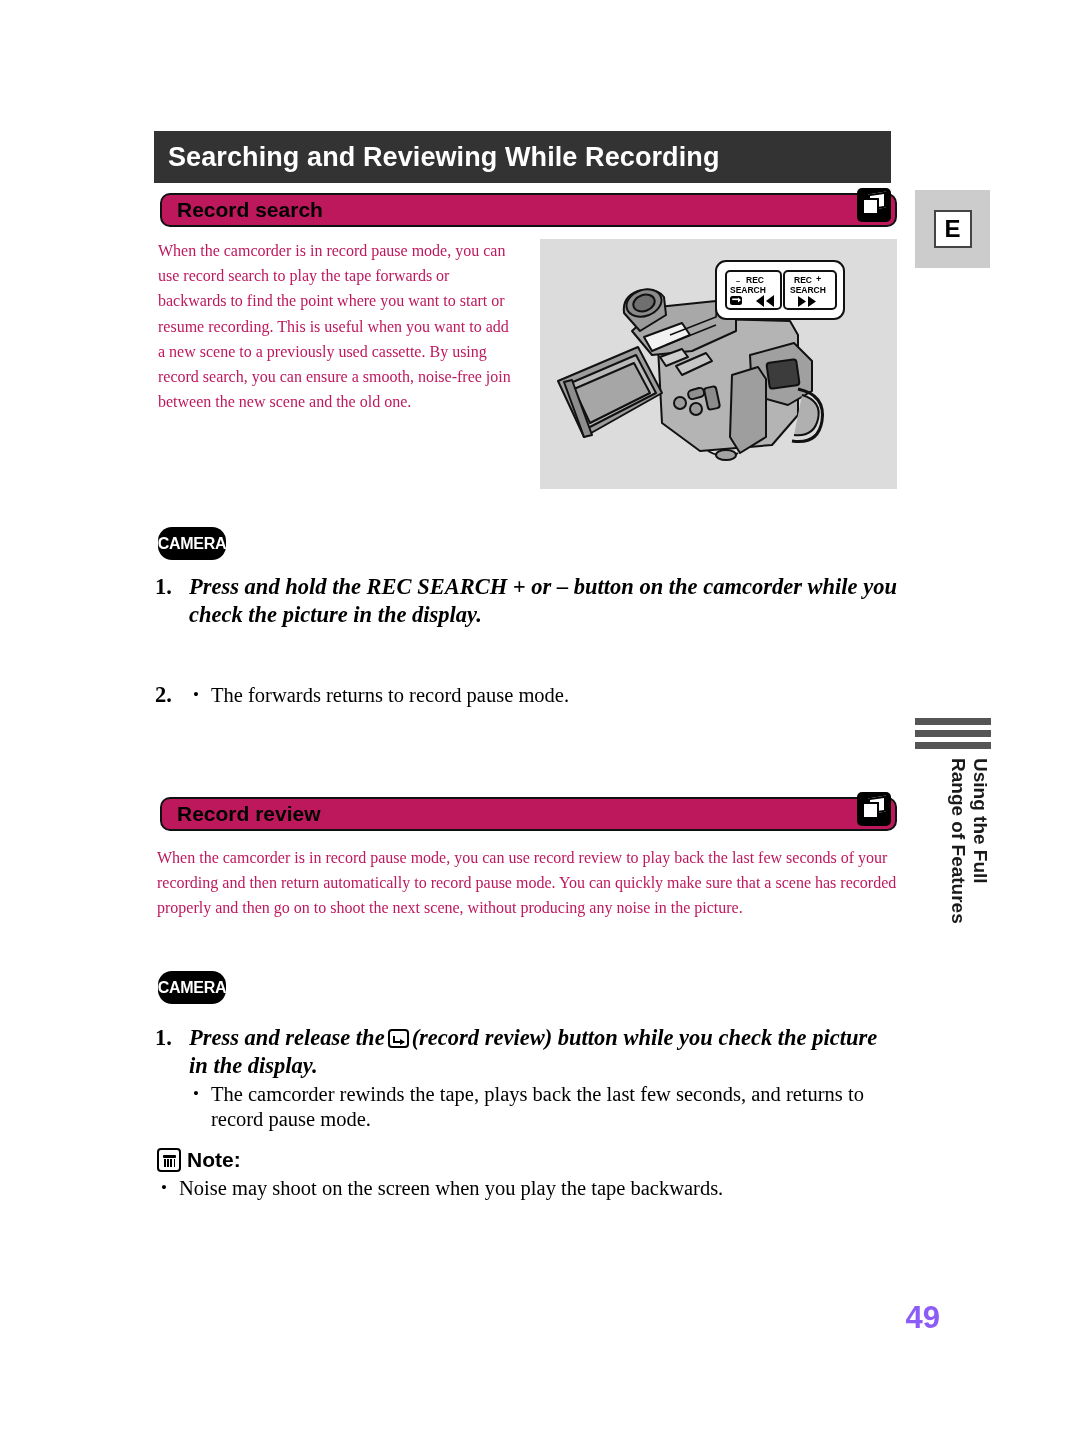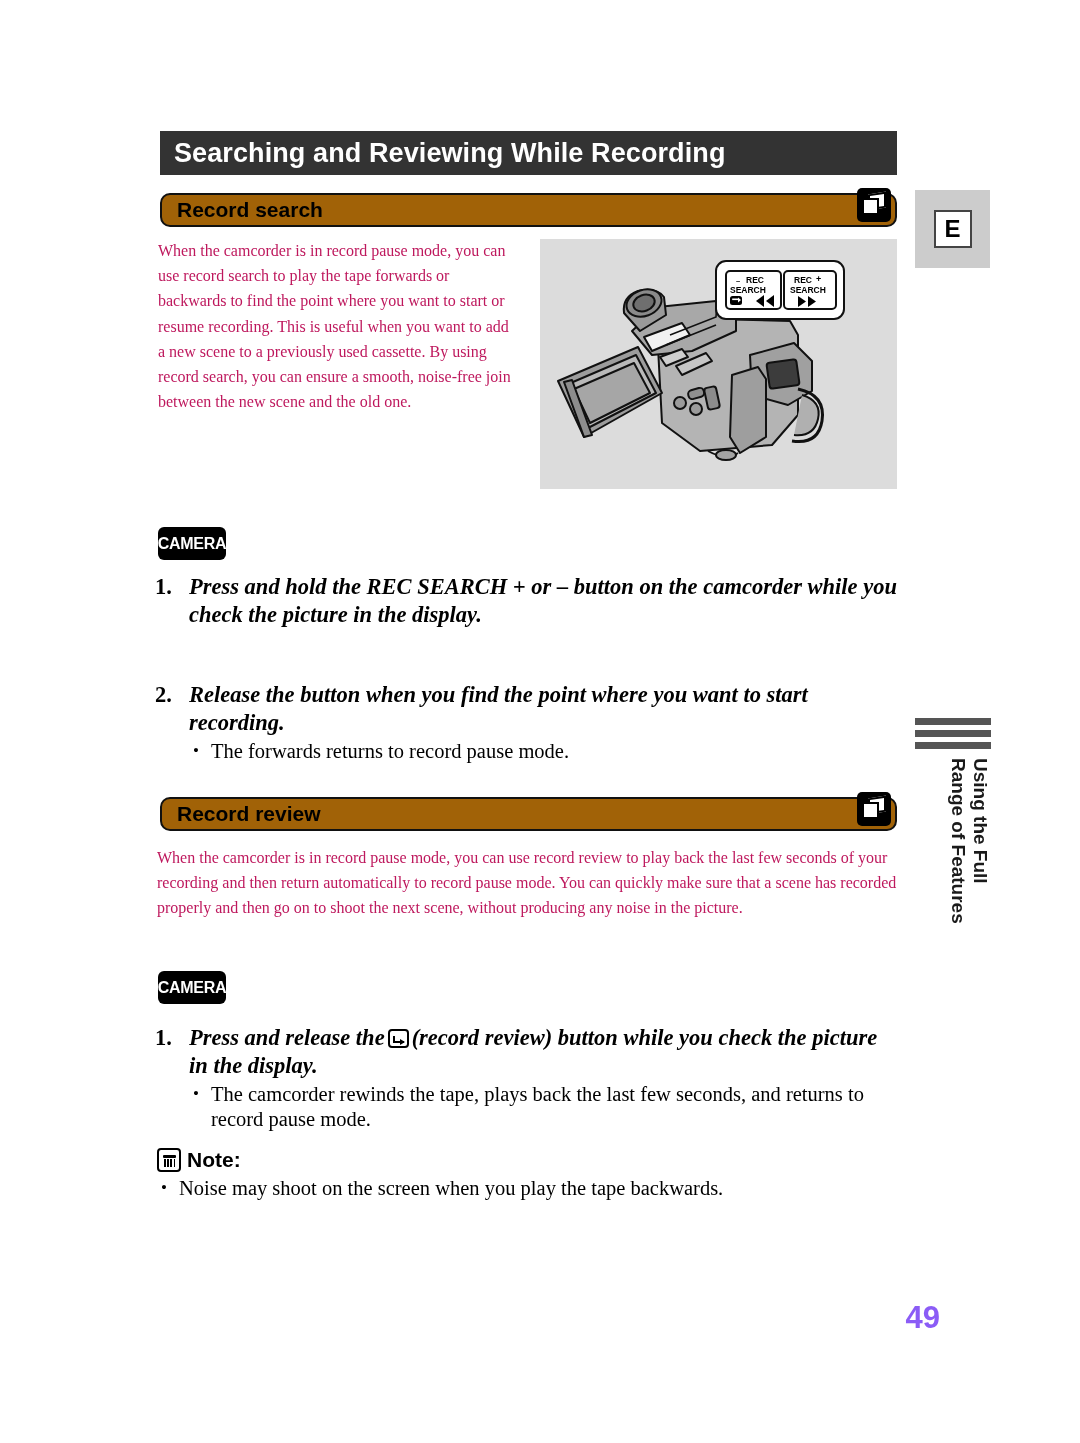--- a/index.html
+++ b/index.html
@@ -12,24 +12,24 @@
     height: 1443px;
     position: relative;
     font-family: "Liberation Serif", serif;
     color: #000;
     overflow: hidden;
   }
 
   
   #page-title-bar {
     position: absolute;
-    left: 160px;
+    left: 154px;
     top: 131px;
     width: 737px;
-    height: 44px;
+    height: 52px;
     background: #333333;
     display: flex;
     align-items: center;
   }
   #page-title-bar .title-text {
     font-family: "Liberation Sans", sans-serif;
     font-weight: bold;
     font-size: 27px;
     color: #ffffff;
     padding-left: 14px;
@@ -59,21 +59,21 @@
     font-family: "Liberation Sans", sans-serif;
     font-weight: bold;
     font-size: 24px;
     line-height: 1;
     color: #000;
   }
 
   
   .section-bar {
     position: absolute;
-    background: #a16207;
+    background: #be185d;
     border: 2px solid #111;
     border-radius: 10px;
     height: 34px;
     display: flex;
     align-items: center;
     justify-content: space-between;
     box-sizing: border-box;
   }
   .section-bar .sec-label {
     font-family: "Liberation Sans", sans-serif;
@@ -137,21 +137,21 @@
     width: 357px;
     height: 250px;
     background: #dcdcdc;
     overflow: hidden;
   }
 
   
   .camera-badge {
     position: absolute;
     background: #000;
-    border-radius: 6px;
+    border-radius: 14px;
     width: 68px;
     height: 33px;
     display: flex;
     align-items: center;
     justify-content: center;
   }
   .camera-badge span {
     font-family: "Liberation Sans", sans-serif;
     font-weight: bold;
     font-size: 16px;
@@ -426,21 +426,20 @@
 <div class="step" style="left:155px; top:573px; width:742px;">
   <div class="num">1.</div>
   <div class="step-body">
     <div class="step-head">Press and hold the REC SEARCH + or – button on the camcorder while you check the picture in the display.</div>
   </div>
 </div>
 
 <div class="step" style="left:155px; top:681px; width:742px;">
   <div class="num">2.</div>
   <div class="step-body">
-    <div class="step-head">Release the button when you find the point where you want to start recording.</div>
     <ul class="bullet-list">
       <li>The forwards returns to record pause mode.</li>
     </ul>
   </div>
 </div>
 
 <div id="side-tab">
   <div class="tab-bar"></div>
   <div class="tab-bar"></div>
   <div class="tab-bar"></div>

